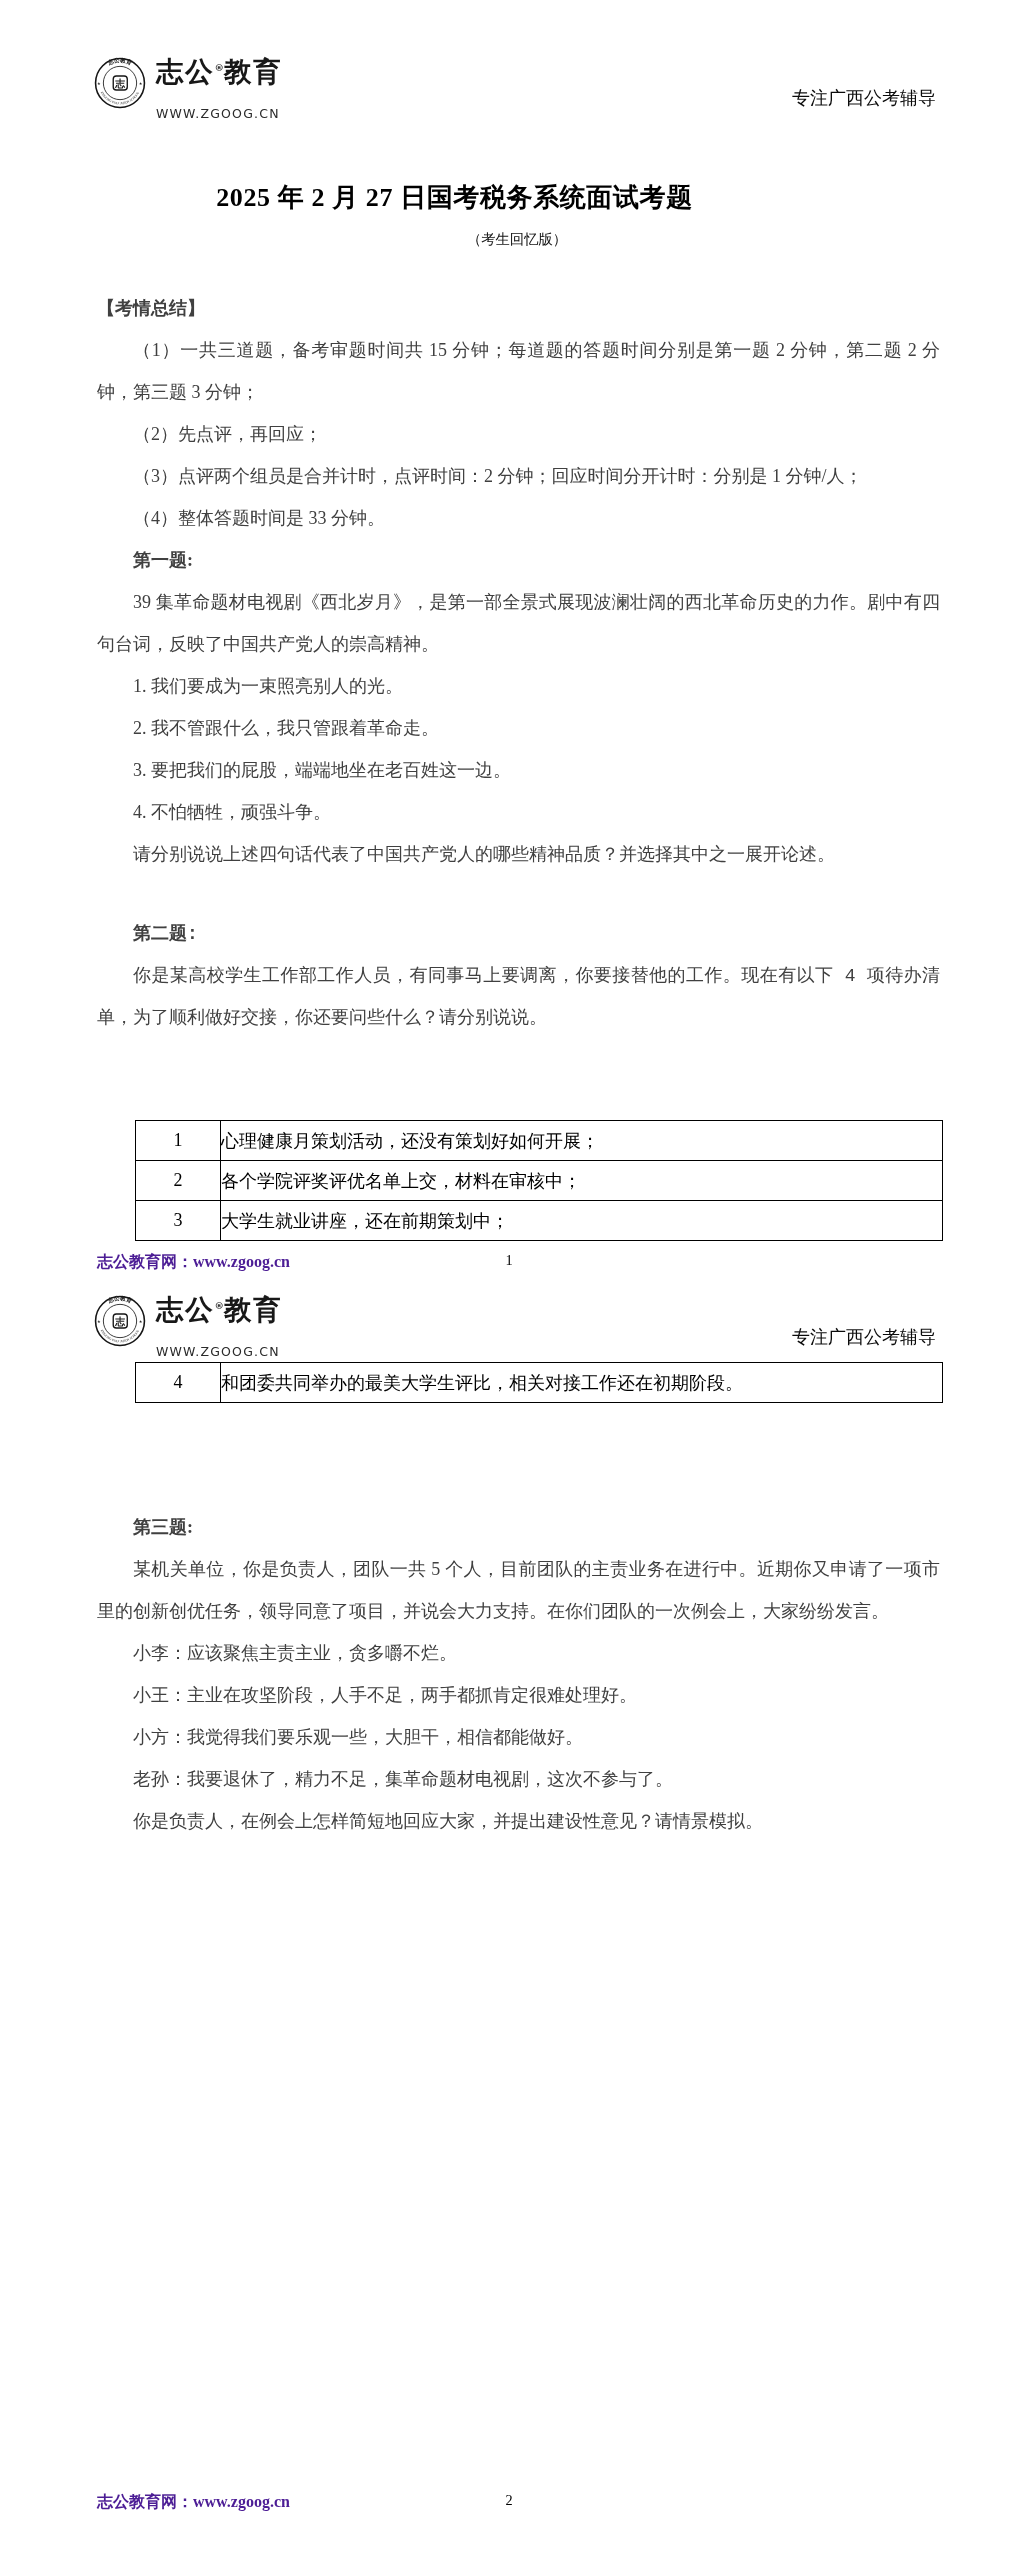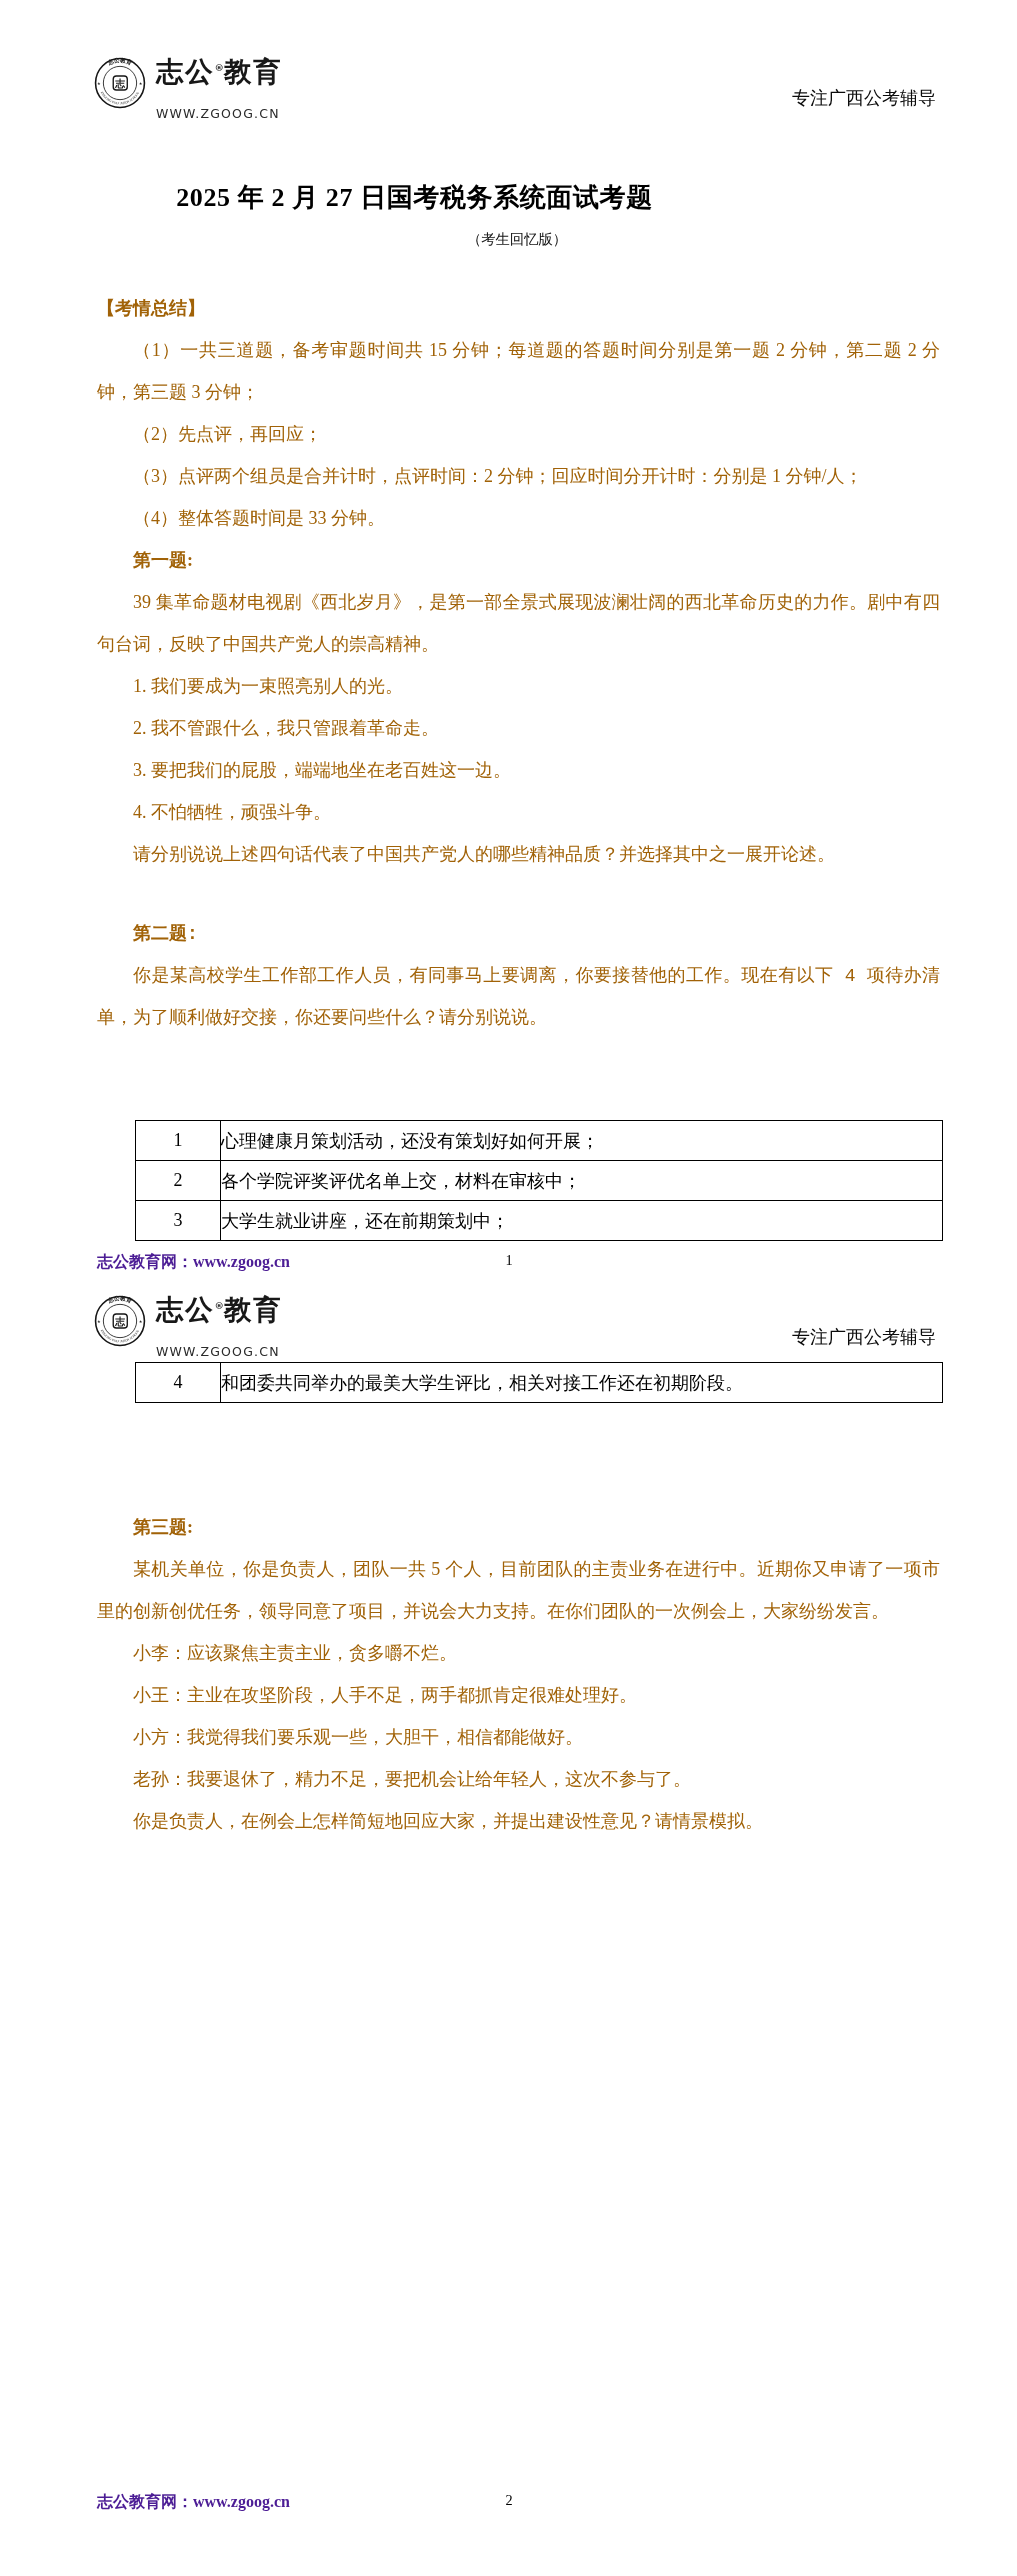--- a/index.html
+++ b/index.html
@@ -23,28 +23,28 @@
   }
   .brand-name sup{font-size:9.4px;font-weight:700;vertical-align:super;letter-spacing:0;}
   .brand-url{
     font-family:"DejaVu Sans","Liberation Sans",sans-serif;
     font-size:12.5px;letter-spacing:1.2px;color:#2a2a2a;margin-top:19px;white-space:nowrap;
   }
   .tagline{font-size:18px;color:#0b0b0b;white-space:nowrap;}
   
   .doc-title{
     left:0;width:829px;text-align:center;
-    font-size:26px;font-weight:700;letter-spacing:0.6px;color:#000;
+    font-size:26px;font-weight:700;letter-spacing:0.6px;color:#000;padding-left:40px;
   }
   .doc-subtitle{
     left:8px;width:1018px;text-align:center;
     font-size:14.3px;color:#111;
   }
   
-  .bodyblock{left:97px;width:843px;font-size:18px;line-height:42px;color:#a16207;}
+  .bodyblock{left:97px;width:843px;font-size:18px;line-height:42px;color:#404040;}
   .para{text-indent:36px;text-align:justify;}
   .line{text-indent:36px;}
   .bold{font-weight:700;}
   .hline{font-weight:700;text-indent:36px;}
   
   table.todo{border-collapse:collapse;table-layout:fixed;}
   table.todo td{
     border:1.2px solid #000;
     font-size:18px;color:#000;
     height:39px;padding:0;
@@ -157,21 +157,21 @@
     </tr>
   </tbody>
     </table>
 
   <div class="abs bodyblock" style="top:1506px;">
     <div class="hline">第三题:</div>
     <div class="para">某机关单位，你是负责人，团队一共 5 个人，目前团队的主责业务在进行中。近期你又申请了一项市里的创新创优任务，领导同意了项目，并说会大力支持。在你们团队的一次例会上，大家纷纷发言。</div>
     <div class="line">小李：应该聚焦主责主业，贪多嚼不烂。</div>
     <div class="line">小王：主业在攻坚阶段，人手不足，两手都抓肯定很难处理好。</div>
     <div class="line">小方：我觉得我们要乐观一些，大胆干，相信都能做好。</div>
-    <div class="line">老孙：我要退休了，精力不足，要把机会让给年轻人，这次不参与了。</div>
+    <div class="line">老孙：我要退休了，精力不足，集革命题材电视剧，这次不参与了。</div>
     <div class="line">你是负责人，在例会上怎样简短地回应大家，并提出建设性意见？请情景模拟。</div>
   </div>
 
   <div class="abs footer-site" style="top:2492px;">志公教育网：www.zgoog.cn</div>
   <div class="abs footer-num" style="top:2492px;">2</div>
 
 </div>
 
 
 </body></html>

